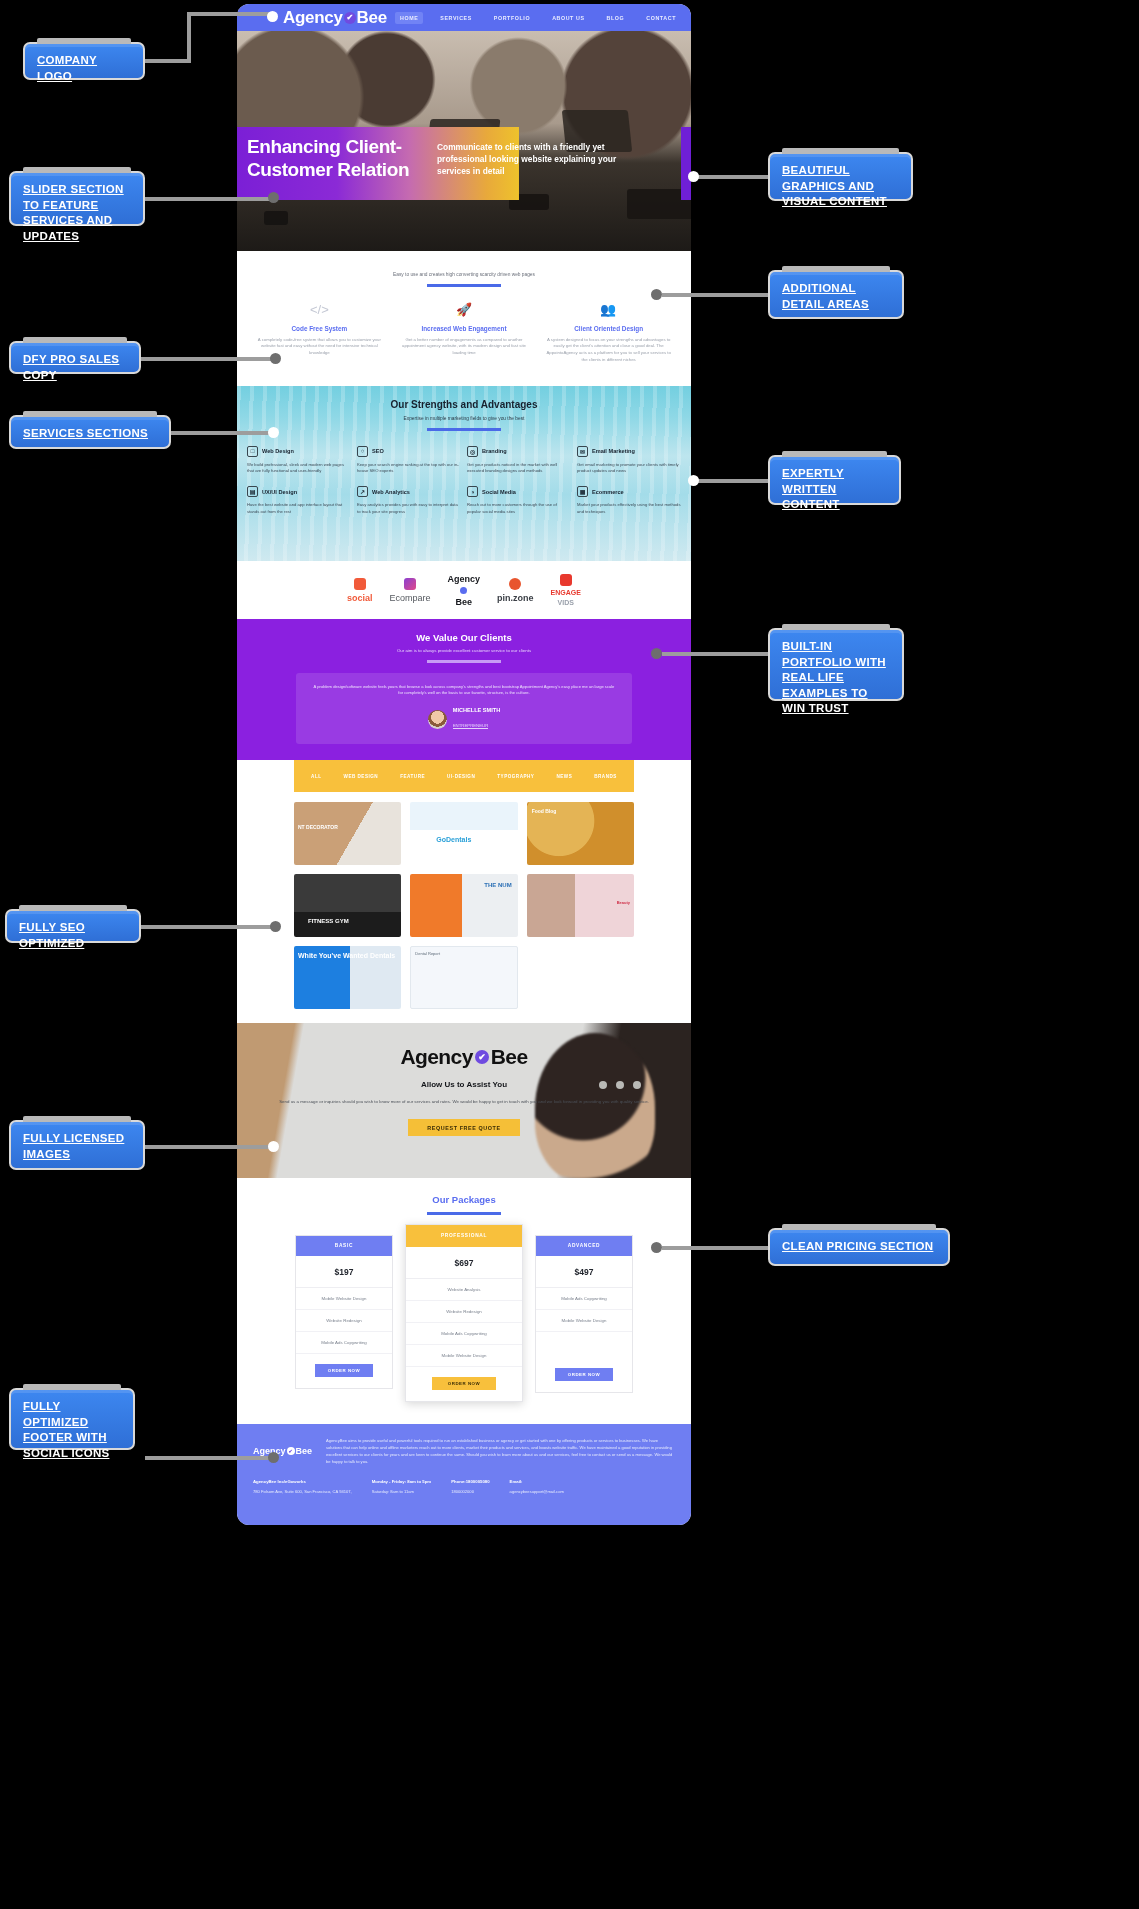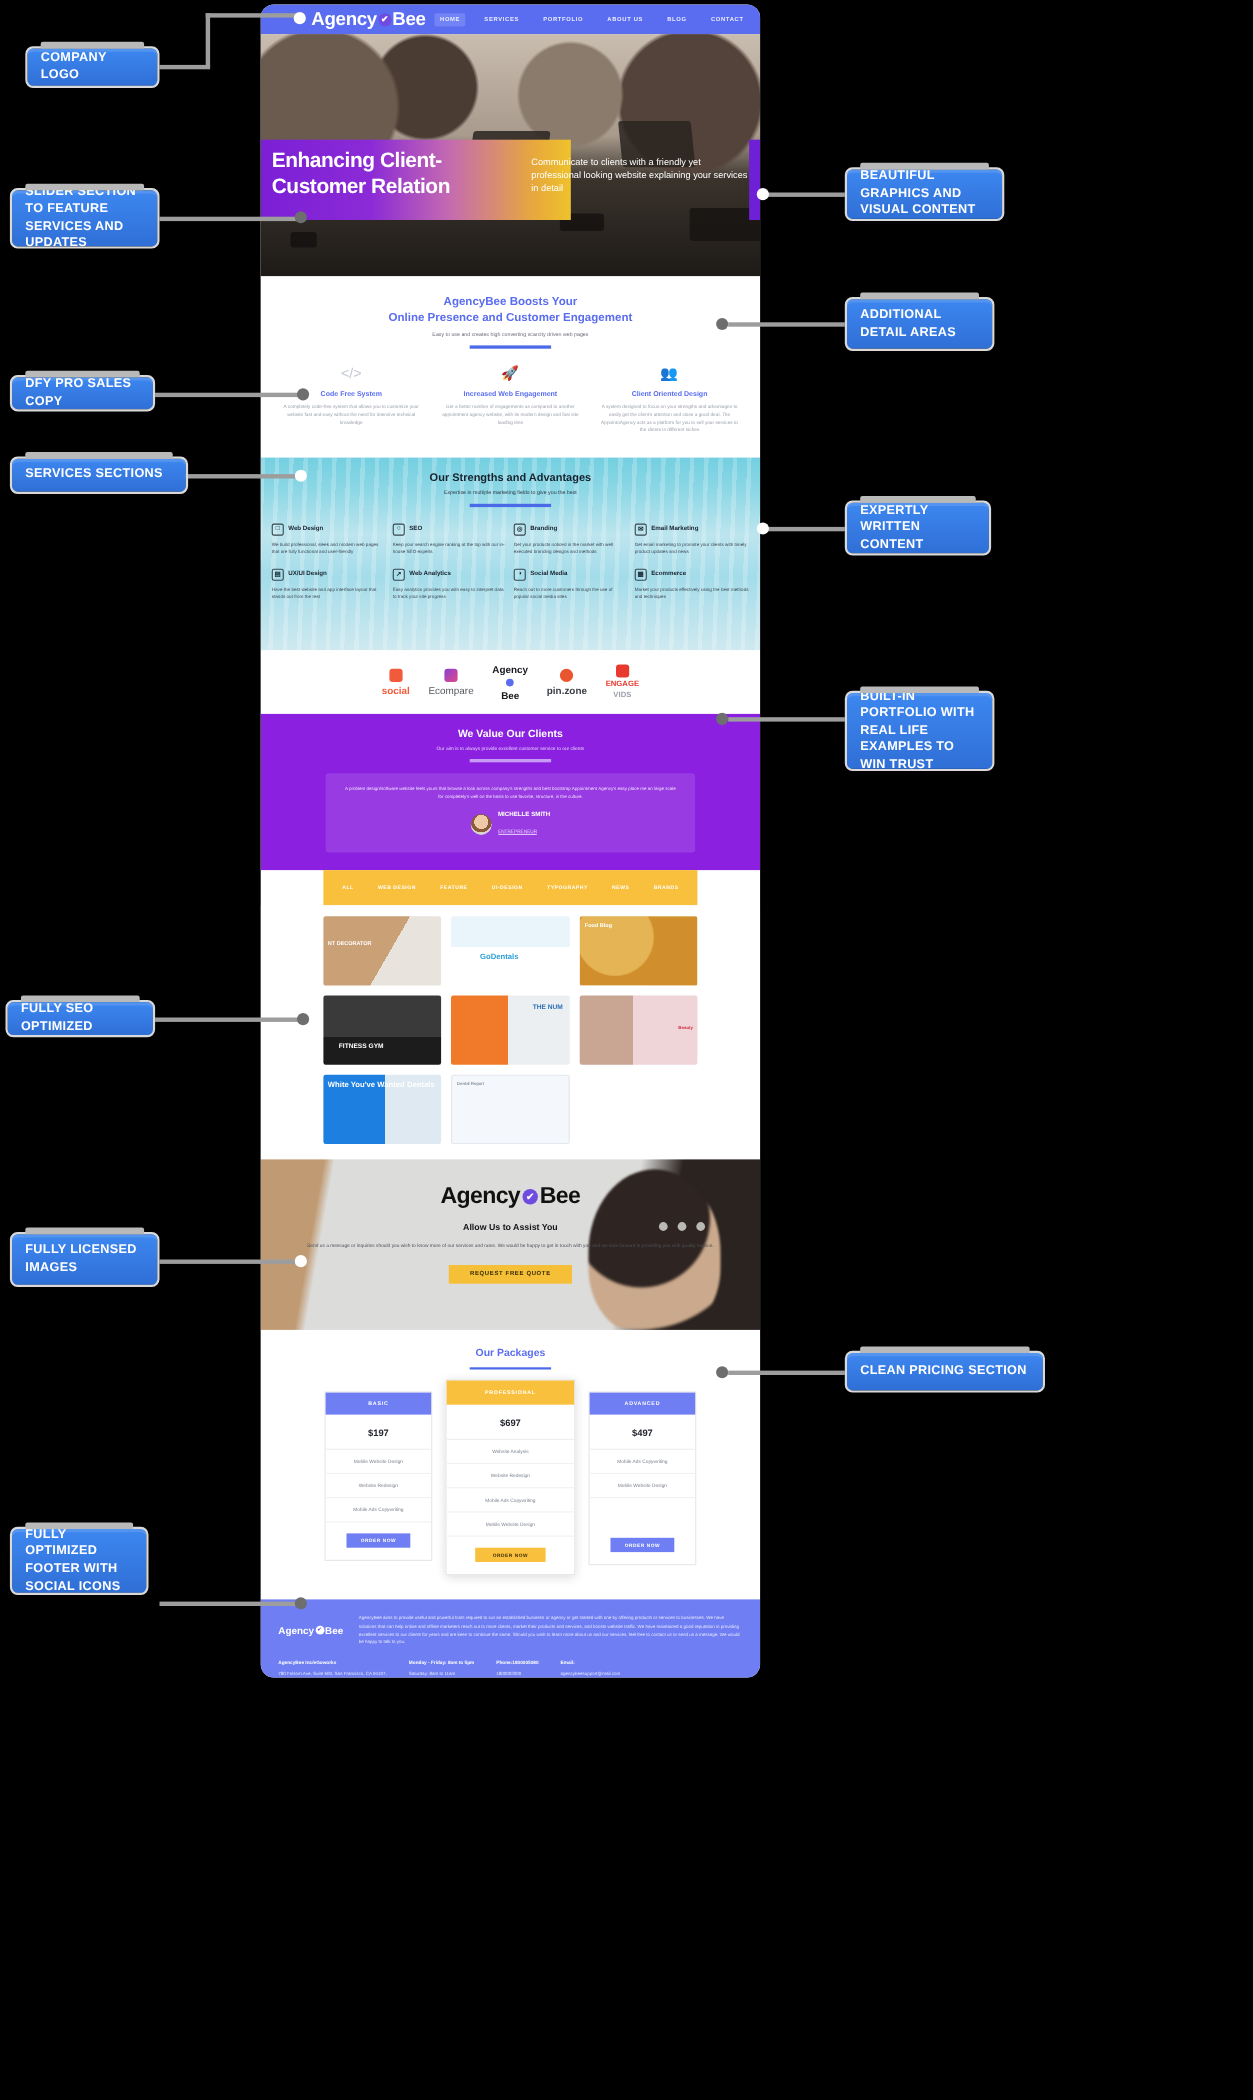--- a/index.html
+++ b/index.html
@@ -14,24 +14,25 @@
   .callout {
     position: absolute;
     background: linear-gradient(180deg,#3d87f0 0%, #2f6fd6 100%);
     border: 2px solid #d9d9d9;
     border-radius: 7px;
     color: #fff;
     font-weight: bold;
     font-size: 11.5px;
     letter-spacing: .3px;
     line-height: 1.35;
-    display: flex; align-items: center;
+    display: flex; 
     padding: 9px 12px;
     box-shadow: 0 3px 0 rgba(255,255,255,.12) inset;
     z-index: 40;
+    text-decoration: underline;
   }
   .callout::before{
     content:""; position:absolute; left:12px; right:12px; top:-6px; height:6px;
     background:#b9b9b9; border-radius:2px 2px 0 0;
   }
   .leader {
     position: absolute;
     background: #9d9d9d;
     z-index: 30;
   }
@@ -76,21 +77,21 @@
        linear-gradient(180deg,#c9bdb0 0%, #a89a8c 42%, #3a332c 60%, #1d1a17 100%);
   }
   .hero .shapes{position:absolute;inset:0;}
   .hero .shapes i{position:absolute;display:block;background:#2a2520;border-radius:3px;opacity:.85;}
   .hero-band { position:absolute; left:0; top:96px; width:100%; height:73px;
       background:linear-gradient(90deg,#7b1fd6 0%, #8b2ad6 22%, #c56bb0 38%, #e8a93b 55%, #eec22c 62%, rgba(0,0,0,0) 62.2%); }
   .hero-purple { position:absolute; right:0; top:96px; width:10px; height:73px; background:#6f1fd6; }
   .hero h1 { position:absolute; left:10px; top:104px; width:180px;
      font-size:19px; line-height:1.22; font-weight:bold; color:#fff; letter-spacing:-.4px;}
   .hero p.sub { position:absolute; left:200px; top:110px; width:200px; color:#fff;
-     font-size:8.4px; font-weight:normal; line-height:1.45;margin-left:46px; }
+     font-size:8.4px; font-weight:bold; line-height:1.45; }
 
   
   .boosts { background:#fff; padding:16px 10px 22px; }
   .boosts h2 { text-align:center; color:#5a6df0; font-size:10.5px; font-weight:bold; line-height:1.45; }
   .boosts .tag { text-align:center; color:#6a6f7a; font-size:4.8px; margin-top:5px; }
   .rule { width:74px; height:2.5px; background:#4a6ae8; margin:7px auto 0; }
   .feat-row { display:flex; margin-top:16px; }
   .feat { flex:1; text-align:center; padding:0 10px; }
   .feat .ic { font-size:13px; color:#c4c8d4; line-height:1; margin-bottom:9px; }
   .feat h3 { color:#5a6df0; font-size:6.4px; font-weight:bold; }
@@ -282,24 +283,20 @@
       <i style="left:60%;top:74%;width:40px;height:16px;background:#15120f"></i>
       <i style="left:6%;top:82%;width:24px;height:14px;background:#141210"></i>
     </div>
     <div class="hero-band"></div>
     <div class="hero-purple"></div>
     <h1>Enhancing Client-Customer Relation</h1>
     <p class="sub">Communicate to clients with a friendly yet professional looking website explaining your services in detail</p>
   </div>
 
   <div class="boosts">
-    <h2>
-      <span>AgencyBee Boosts Your</span><br>
-      <span>Online Presence and Customer Engagement</span>
-    </h2>
     <div class="tag">Easy to use and creates high converting scarcity driven web pages</div>
     <div class="rule"></div>
     <div class="feat-row">
       <div class="feat">
         <div class="ic">&lt;/&gt;</div>
         <h3>Code Free System</h3>
         <p>A completely code-free system that allows you to customize your website fast and easy without the need for intensive technical knowledge</p>
       </div>
       <div class="feat">
         <div class="ic">🚀</div>

